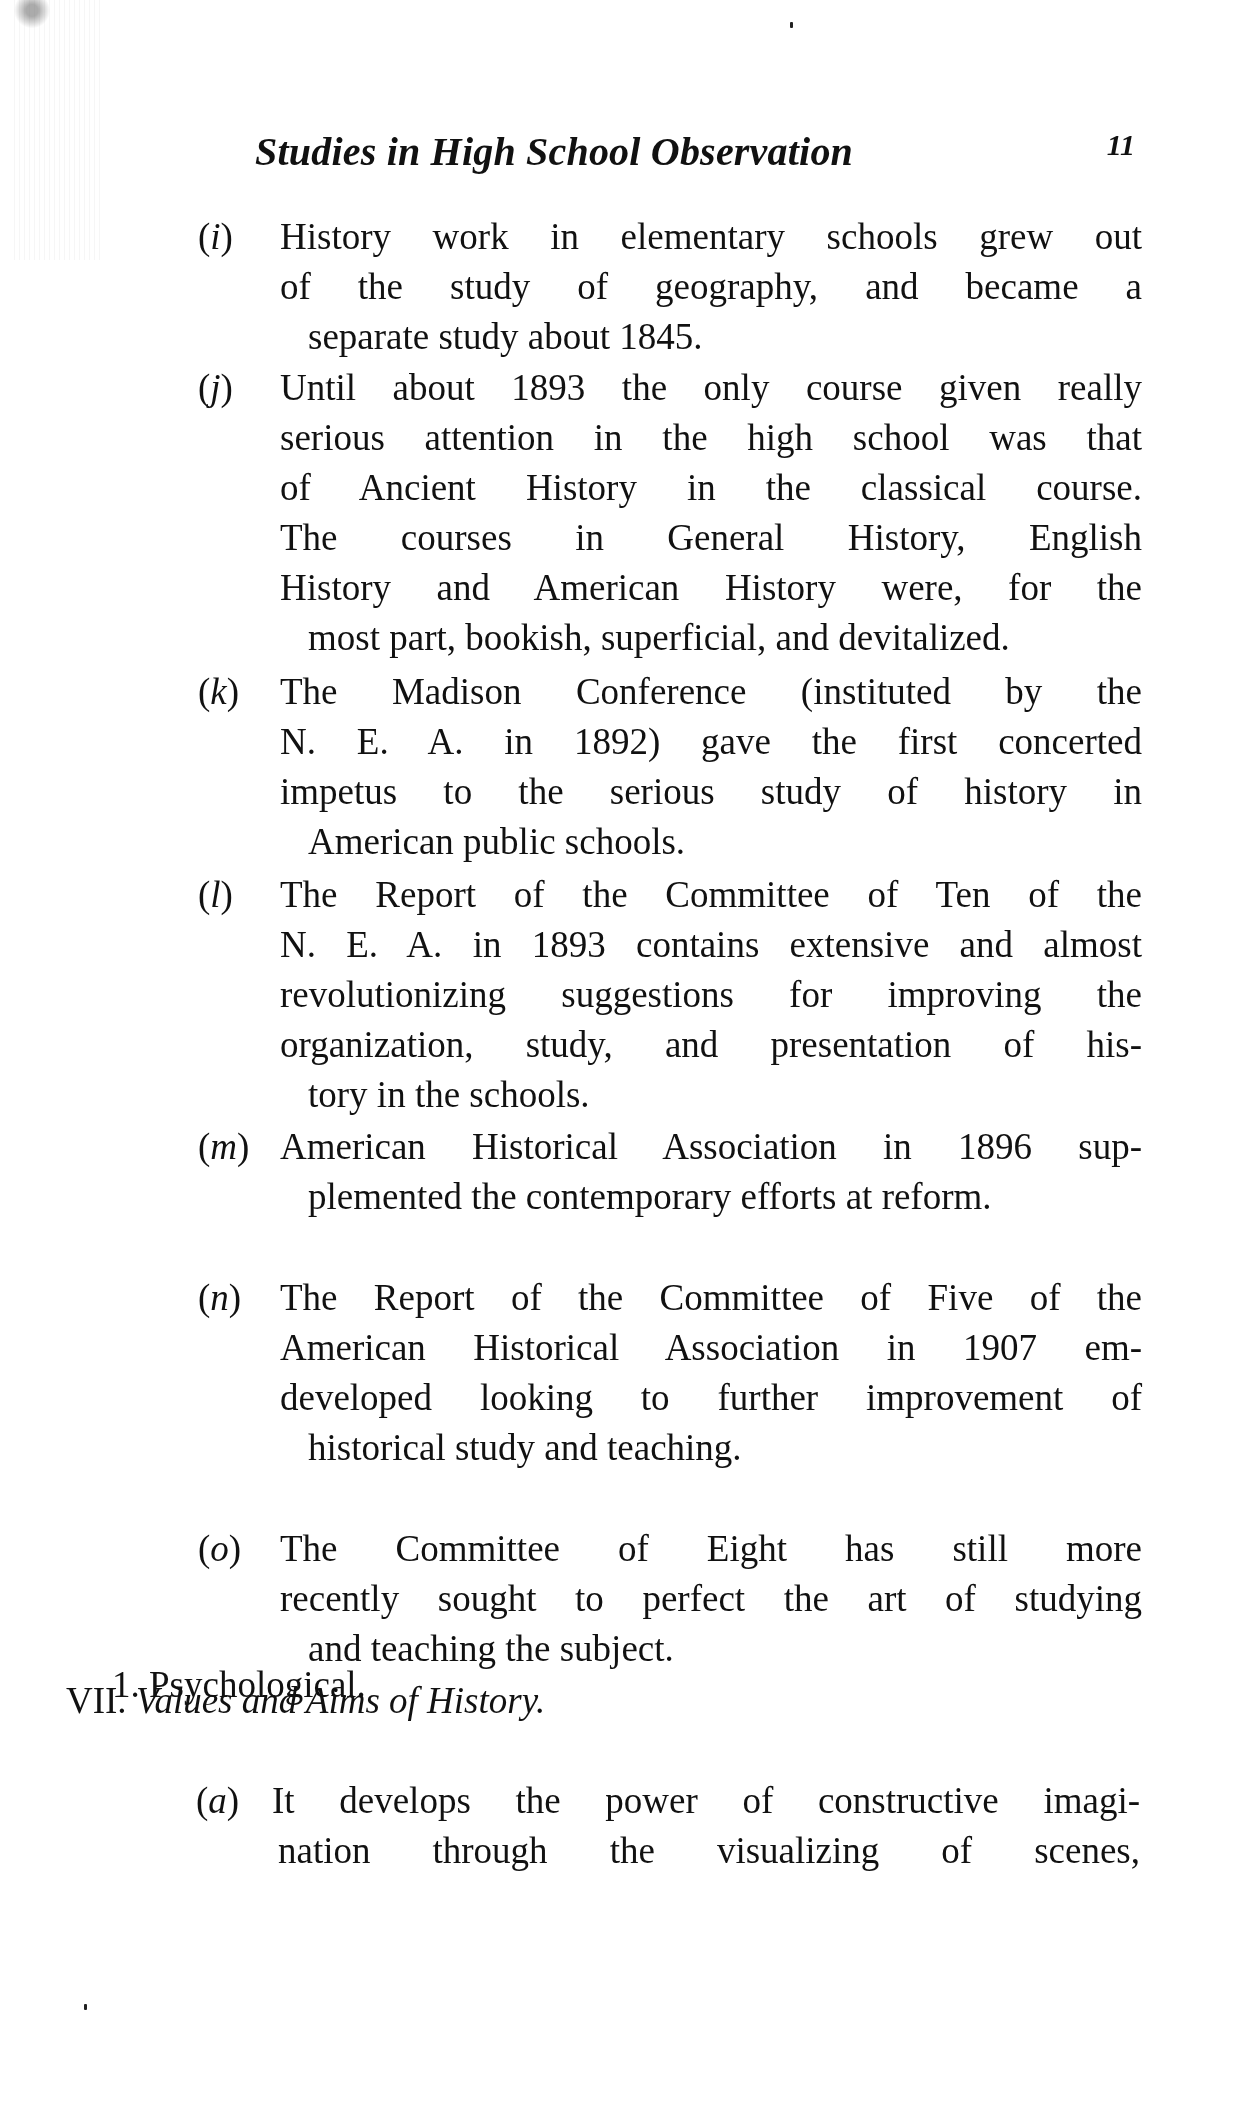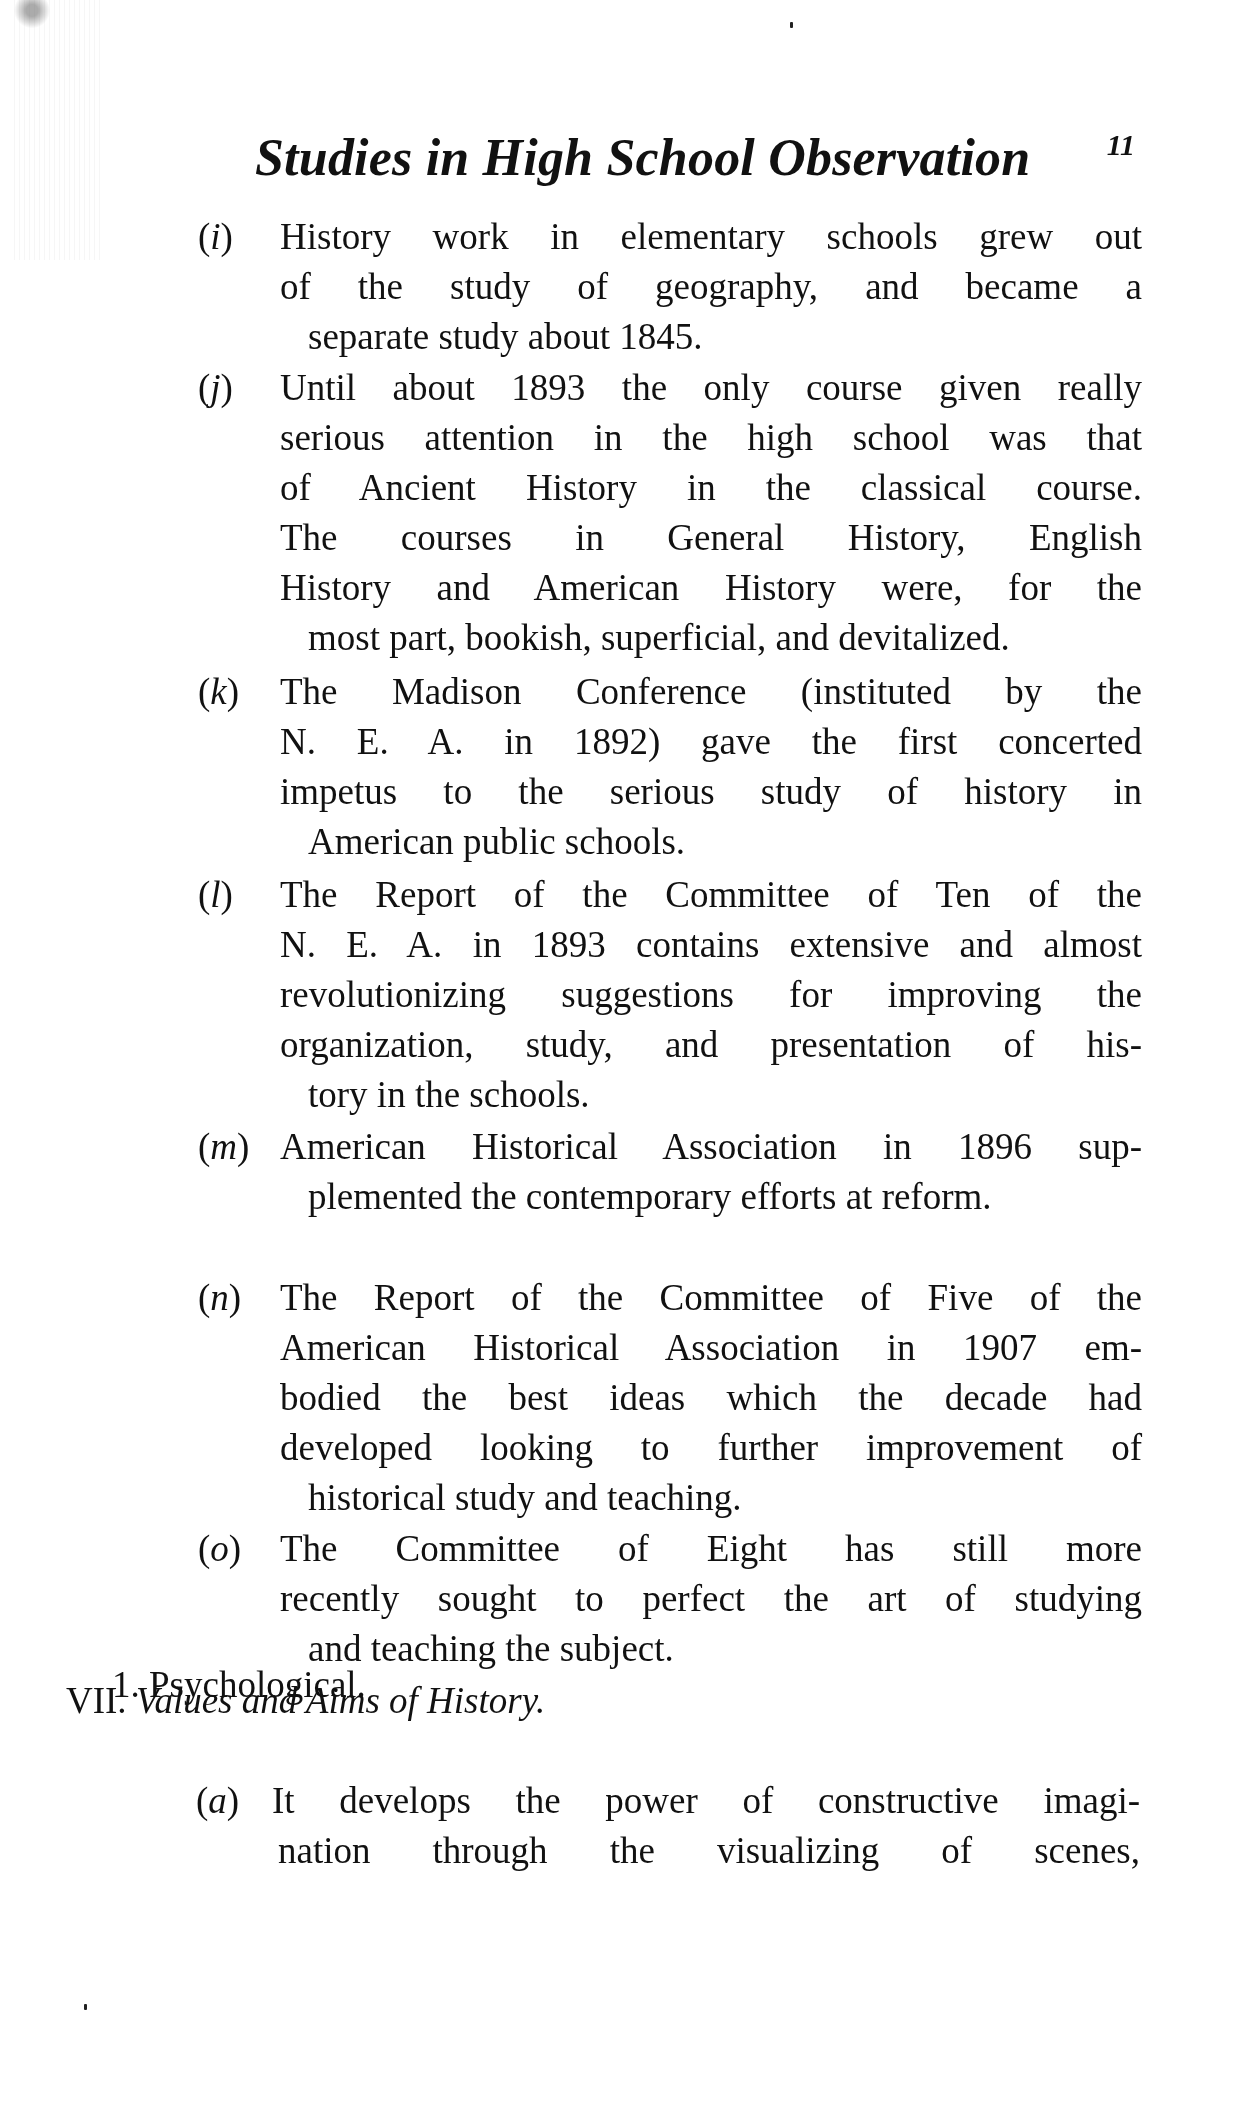--- a/index.html
+++ b/index.html
@@ -14,21 +14,21 @@
       radial-gradient(circle at 20% 4%, rgba(0,0,0,0.55) 0 6px, transparent 18px),
       repeating-linear-gradient(90deg, rgba(0,0,0,0.06) 0 1px, transparent 1px 5px);
     opacity: 0.6;
   }
   .dot { position: absolute; width: 3px; height: 6px; background: #222; border-radius: 1px; }
   .header {
     position: absolute; top: 128px; left: 255px; width: 880px; height: 60px;
   }
   .header .title {
     position: absolute; left: 0; top: 0;
-    font-style: italic; font-weight: bold; font-size: 52px; letter-spacing: 0.2px;
+    font-style: italic; font-weight: bold; font-size: 40px; letter-spacing: 0.2px;
   }
   .header .pageno {
     position: absolute; right: 0; top: 0;
     font-style: italic; font-weight: bold; font-size: 30px;
   }
   .item { position: absolute; font-size: 37px; line-height: 50px; }
   .item .label { position: absolute; left: 0; top: 0; }
   .item .label i { font-style: italic; }
   .item .lines { position: absolute; }
   .line { display: block; height: 50px; white-space: nowrap; text-align: justify; text-align-last: justify; }
@@ -96,21 +96,20 @@
     <span class="line">American Historical Association in 1896 sup-</span>
     <span class="line last">plemented the contemporary efforts at reform.</span>
   </div>
 </div>
 
 <div class="item" style="left:198px; top:1273px;">
   <span class="label"><span>(</span><i>n</i><span>)</span></span>
   <div class="lines" style="left:82px; width:862px;">
     <span class="line">The Report of the Committee of Five of the</span>
     <span class="line">American Historical Association in 1907 em-</span>
-    <span class="line">bodied the best ideas which the decade had</span>
     <span class="line">developed looking to further improvement of</span>
     <span class="line last">historical study and teaching.</span>
   </div>
 </div>
 
 <div class="item" style="left:198px; top:1524px;">
   <span class="label"><span>(</span><i>o</i><span>)</span></span>
   <div class="lines" style="left:82px; width:862px;">
     <span class="line">The Committee of Eight has still more</span>
     <span class="line">recently sought to perfect the art of studying</span>

